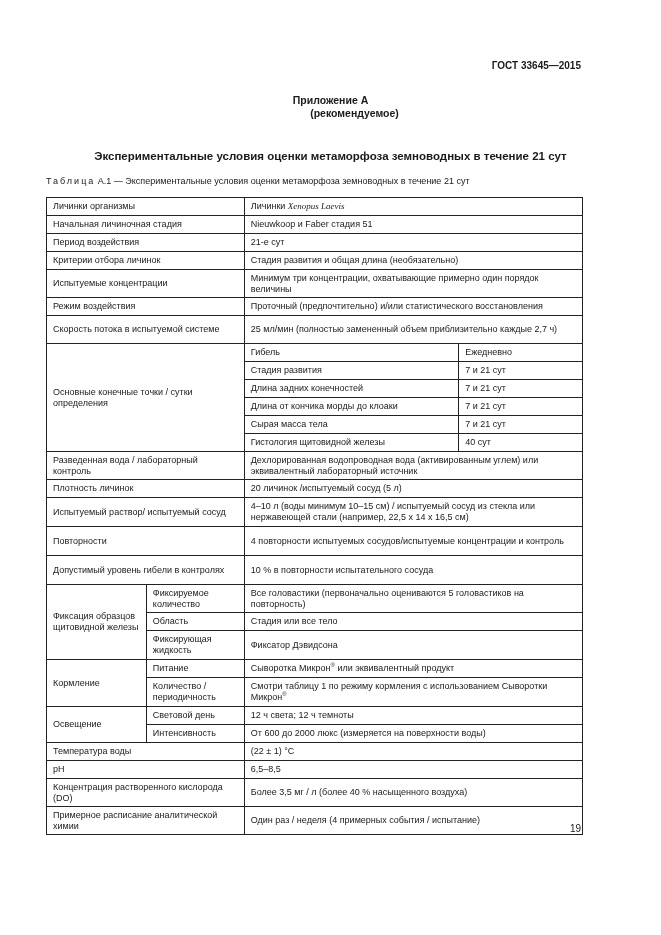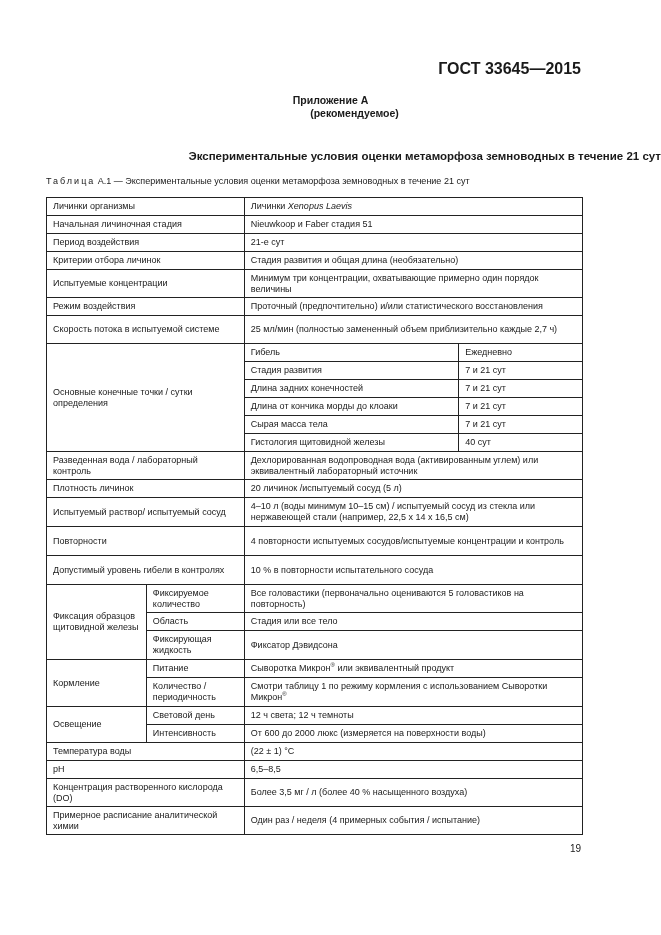--- a/index.html
+++ b/index.html
@@ -1,35 +1,35 @@
 <!DOCTYPE html>
 <html><head>
 <meta charset="utf-8">
 <style>
   html, body { margin: 0; padding: 0; background: #ffffff; }
   body { width: 661px; height: 935px; position: relative; overflow: hidden;
          font-family: "Liberation Sans", sans-serif; color: #1a1a1a; }
-  .gost { position: absolute; top: 60px; right: 80px; font-size: 16px; font-weight: bold; }
+  .gost { position: absolute; top: 60px; right: 80px; font-size: 10px; font-weight: bold; }
   .appendix { position: absolute; top: 94px; left: 0; width: 661px; text-align: center;
               font-size: 10.5px; font-weight: bold; line-height: 13px; }
   .appendix .sub { font-weight: bold; padding-left: 48px; }
-  .heading { position: absolute; top: 150px; left: 0; width: 661px; text-align: right;
+  .heading { position: absolute; top: 150px; left: 0; width: 661px; text-align: center;
              font-size: 11.5px; font-weight: bold; }
   .caption { position: absolute; top: 176px; left: 46px; font-size: 9px; }
   .caption .spaced { letter-spacing: 2px; text-align: center; }
   table { position: absolute; top: 197px; left: 46px; width: 537px;
           border-collapse: collapse; font-size: 9px; line-height: 11px;
           border: 1.5px solid #111; }
   td { border: 1px solid #222; padding: 2px 6px; vertical-align: middle; }
   tr.h18 td { height: 13px; }
   tr.h28 td { height: 23px; }
   tr.h29 td { height: 24px; }
   sup { font-size: 6px; line-height: 0; }
-  .pageno { position: absolute; top: 843px; right: 80px; font-size: 10px; }
-  i { font-style: italic; }
+  .pageno { position: absolute; top: 823px; right: 80px; font-size: 10px; }
+  i { font-style: italic; font-family: Liberation Serif, serif; }
 </style>
 </head>
 <body>
 
 <div class="gost">ГОСТ 33645—2015</div>
 
 <div class="appendix">
   <div>Приложение А</div>
   <div class="sub">(рекомендуемое)</div>
 </div>

